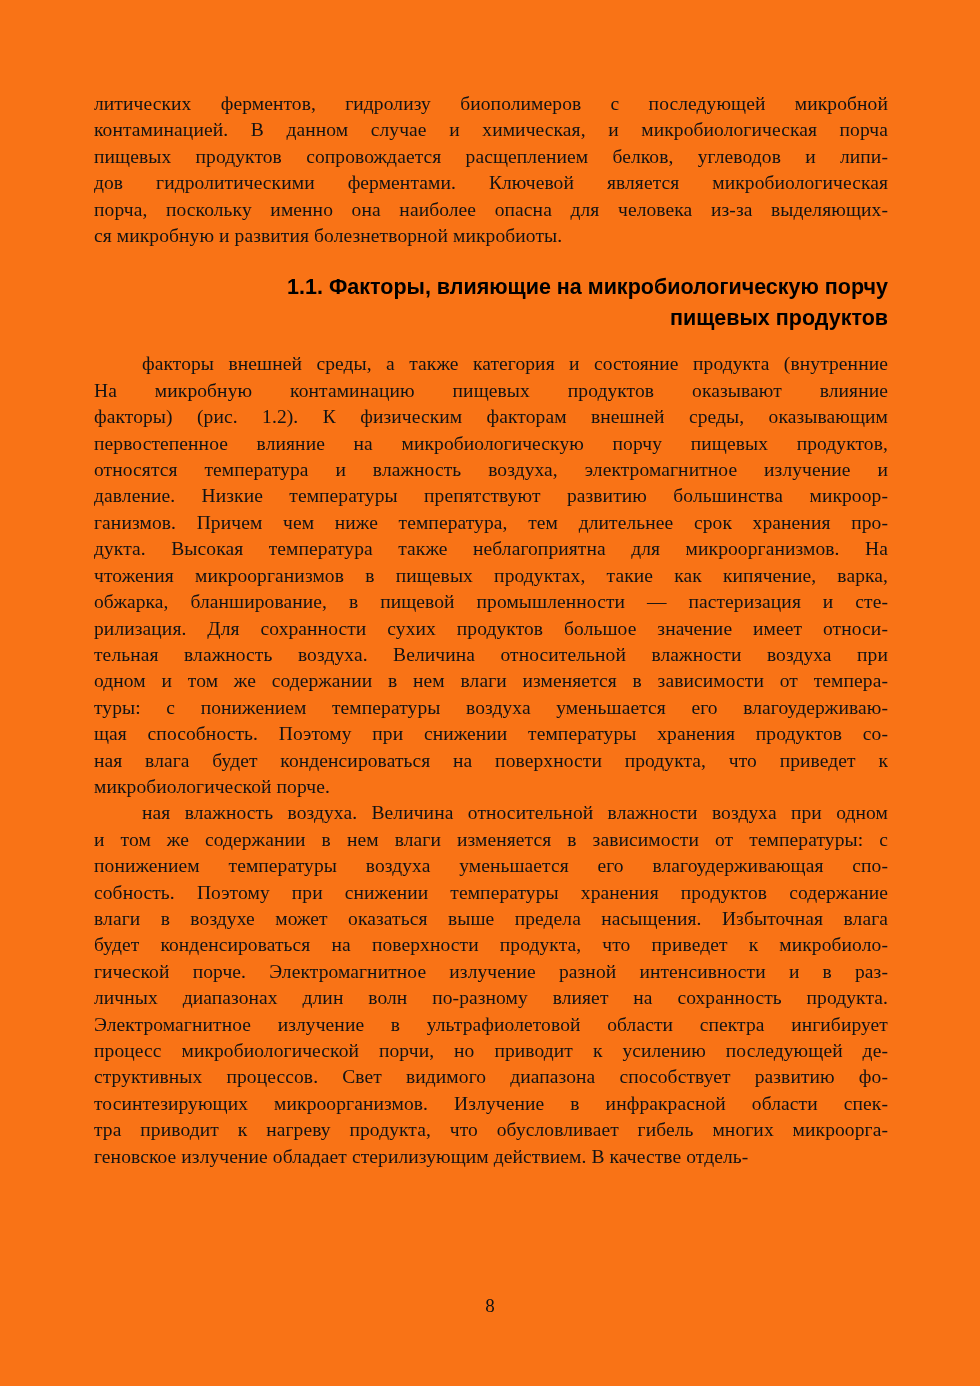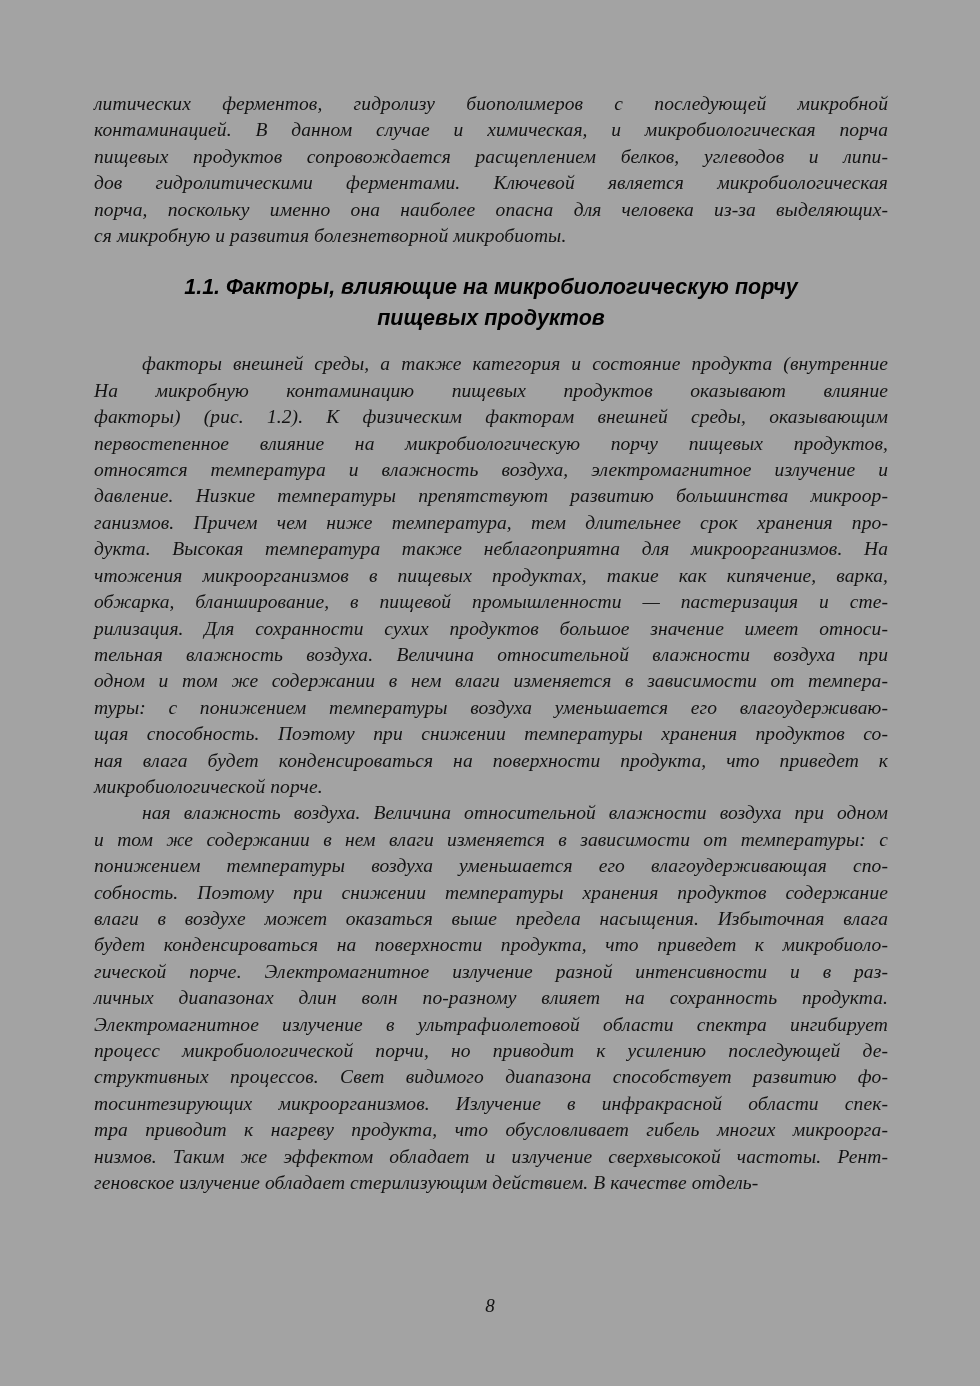--- a/index.html
+++ b/index.html
@@ -4,38 +4,38 @@
 <style>
   html, body { margin: 0; padding: 0; }
   body {
     width: 980px;
     height: 1386px;
     background: #ffffff;
     position: relative;
     font-family: "Liberation Serif", serif;
     color: #131313;
   }
-  .page { position: absolute; inset: 0; overflow: hidden; background: #a3a3a3; font-style: italic; }
+  .page { position: absolute; inset: 0; overflow: hidden; background: #f97316; }
   .text-block { position: absolute; left: 94px; top: 91px; width: 794px; }
   .para { margin: 0; }
   .line {
     font-size: 19.5px;
     line-height: 26.4px;
     text-align: justify;
     text-align-last: justify;
     letter-spacing: 0.1px;
   }
   .para .line:last-child { text-align-last: left; }
   .para.indent .line:first-child { text-indent: 48px; }
   .heading {
     font-family: "Liberation Sans", sans-serif;
     font-weight: 700;
     font-size: 21.5px;
     line-height: 31px;
-    text-align: center;
+    text-align: right;
     margin: 23px 0 17px 0;
     color: #000000;
   }
   .page-number {
     position: absolute;
     left: 0; width: 100%;
     top: 1295px;
     text-align: center;
     font-size: 19px;
     color: #131313;
@@ -88,20 +88,19 @@
         <div class="line">собность. Поэтому при снижении температуры хранения продуктов содержание</div>
         <div class="line">влаги в воздухе может оказаться выше предела насыщения. Избыточная влага</div>
         <div class="line">будет конденсироваться на поверхности продукта, что приведет к микробиоло-</div>
         <div class="line">гической порче. Электромагнитное излучение разной интенсивности и в раз-</div>
         <div class="line">личных диапазонах длин волн по-разному влияет на сохранность продукта.</div>
         <div class="line">Электромагнитное излучение в ультрафиолетовой области спектра ингибирует</div>
         <div class="line">процесс микробиологической порчи, но приводит к усилению последующей де-</div>
         <div class="line">структивных процессов. Свет видимого диапазона способствует развитию фо-</div>
         <div class="line">тосинтезирующих микроорганизмов. Излучение в инфракрасной области спек-</div>
         <div class="line">тра приводит к нагреву продукта, что обусловливает гибель многих микроорга-</div>
-        <div class="line">низмов. Таким же эффектом обладает и излучение сверхвысокой частоты. Рент-</div>
         <div class="line">геновское излучение обладает стерилизующим действием. В качестве отдель-</div>
       </div>
 
   </div>
 
   <div class="page-number">8</div>
 </div>
 
 </body></html>

